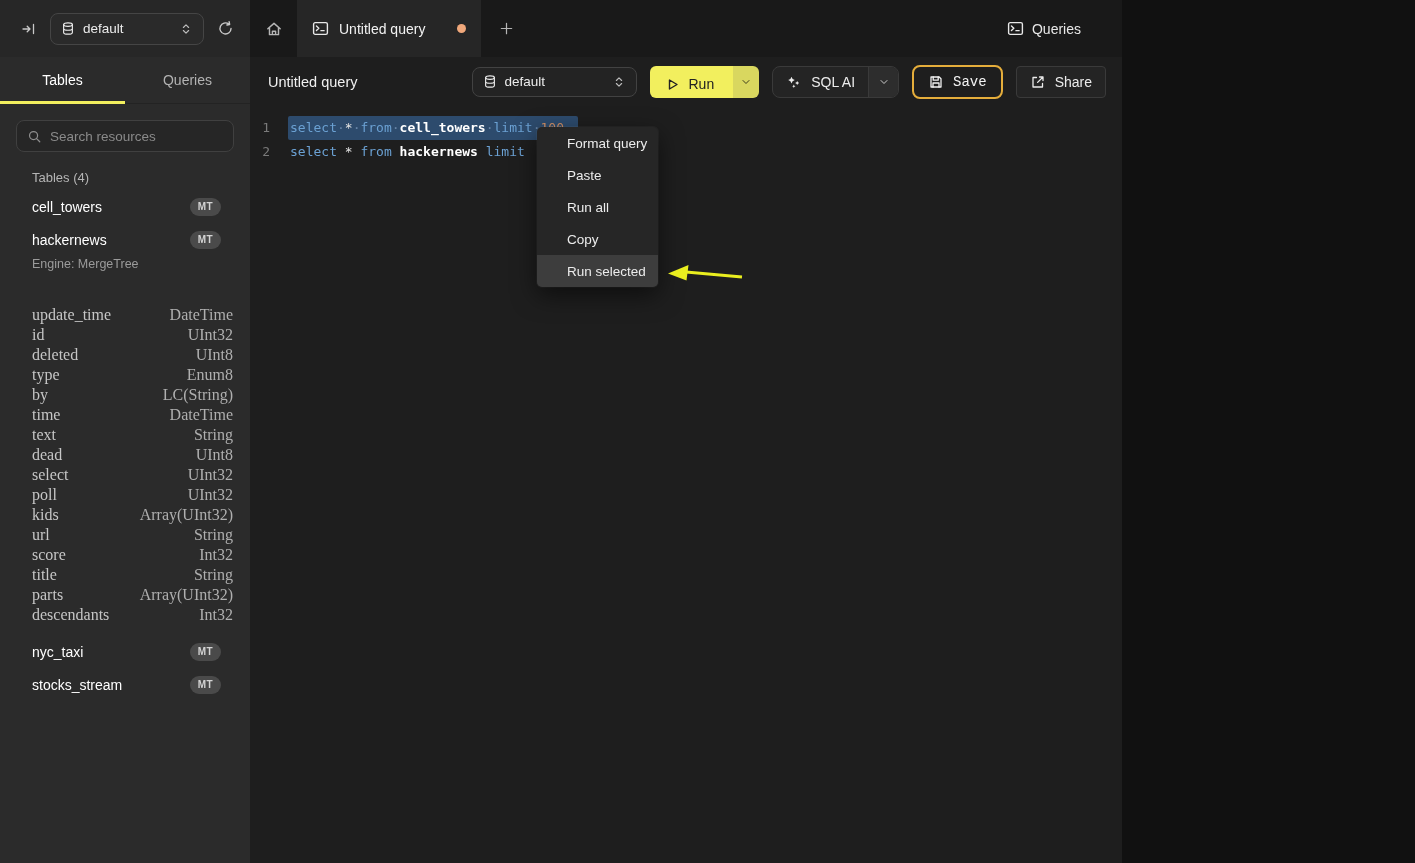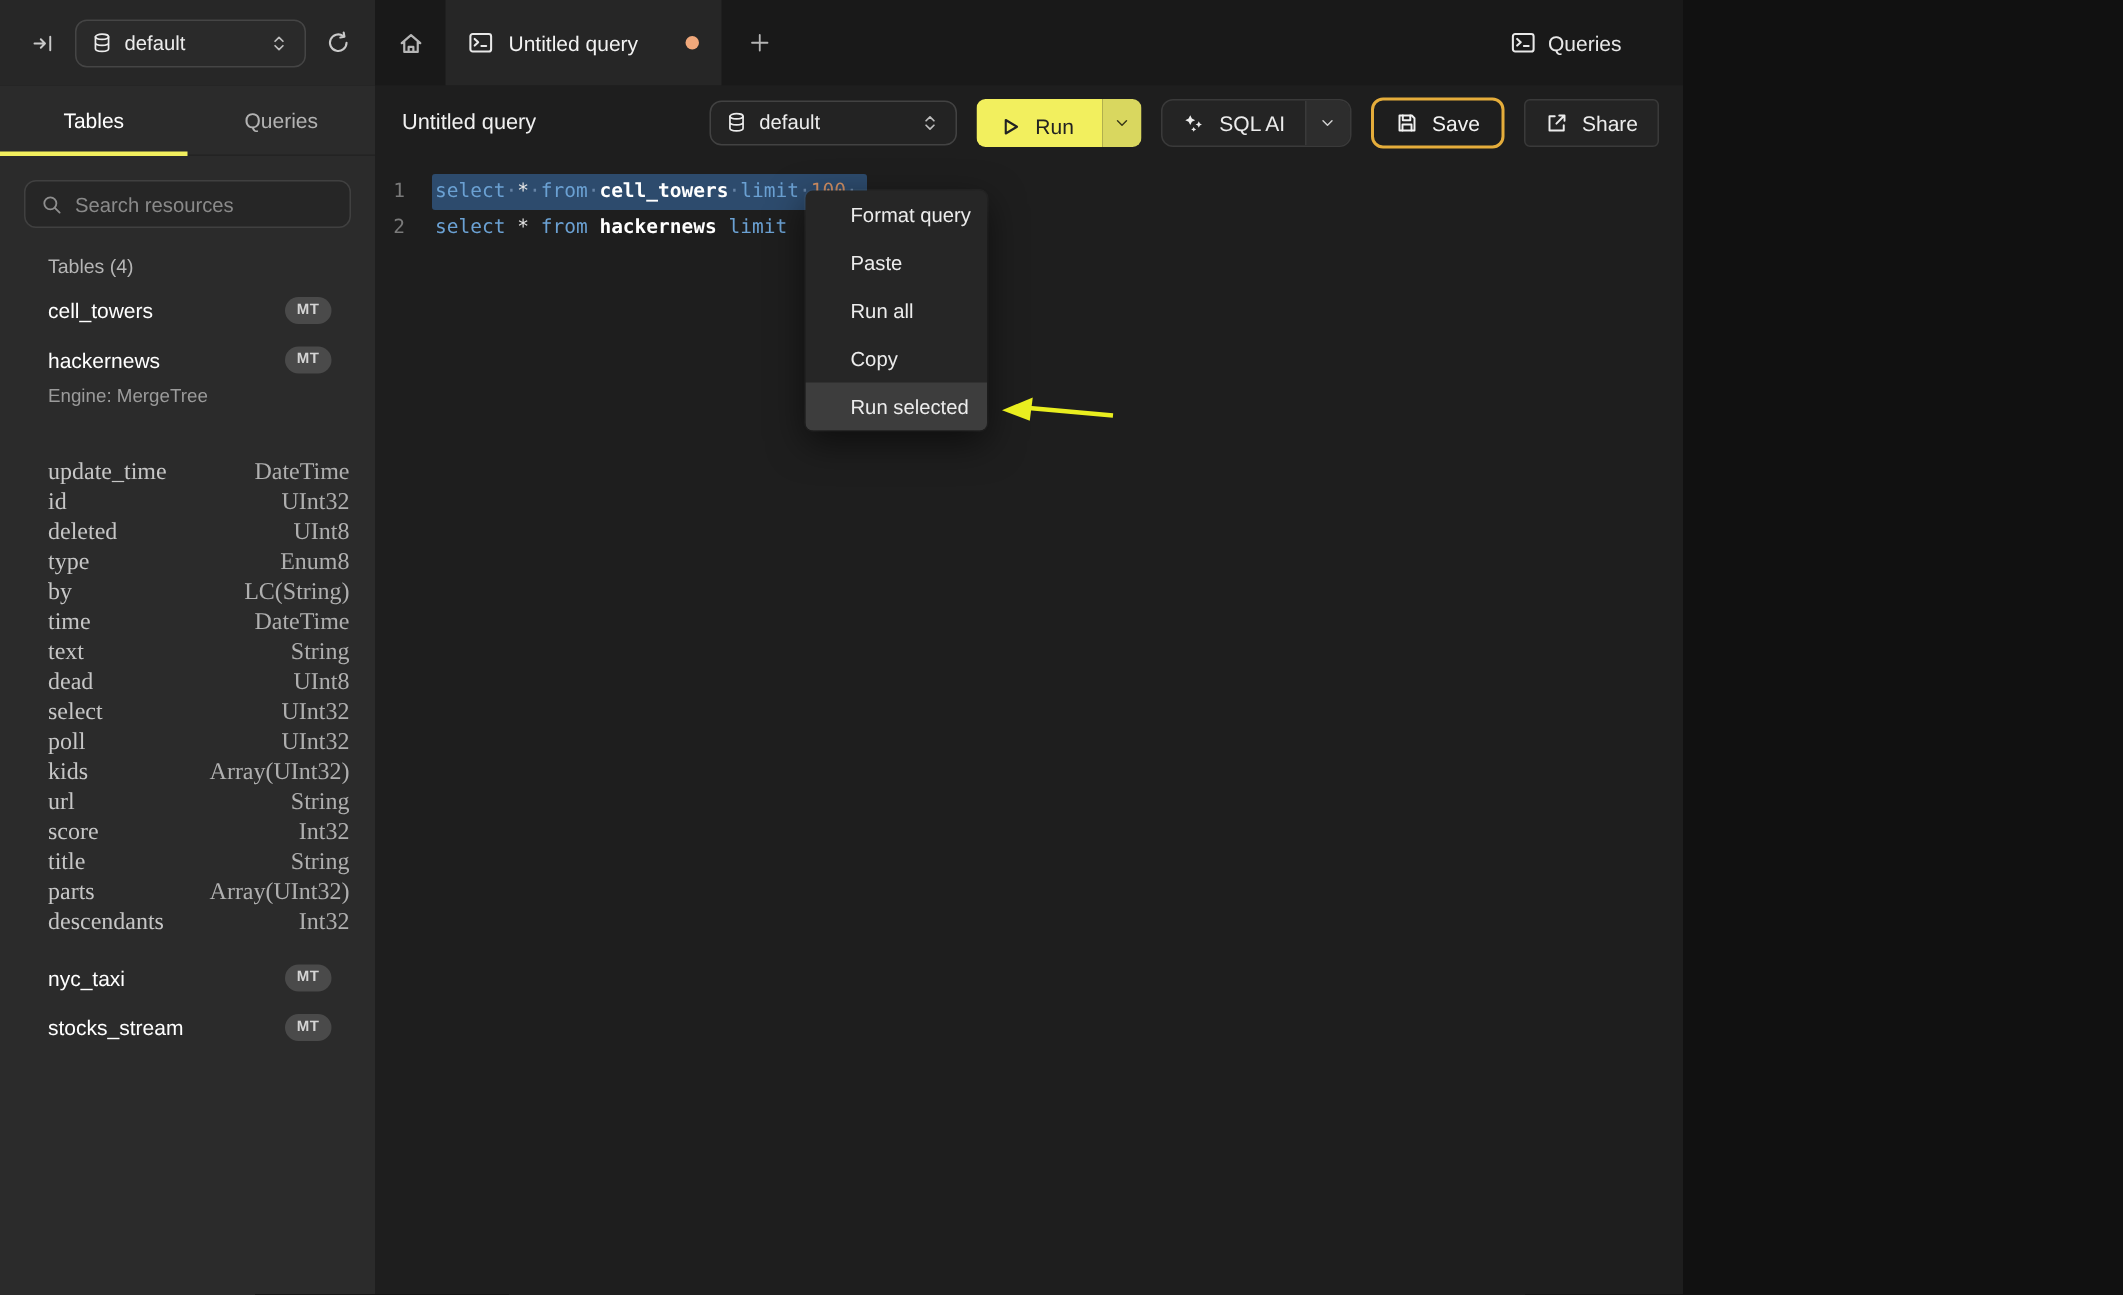--- a/index.html
+++ b/index.html
@@ -59,21 +59,21 @@
     display:flex; align-items:center; gap:8px; padding:0 10px; color:#ececec; font-size:13.5px; cursor:pointer; font-family:inherit; }
   .select-btn .caret { margin-left:auto; color:#bdbdbd; }
   .run-btn { height:32px; border:none; padding:0; border-radius:6px; overflow:hidden; display:flex; cursor:pointer; background:none; font-family:inherit; }
   .run-main { background:#f2ef5e; display:flex; align-items:center; gap:9px; padding:5px 19px 0 15px; color:#222; font-size:14px; font-weight:500; }
   .run-caret { width:26px; background:#d9d75f; display:flex; align-items:center; justify-content:center; color:#3a3a1a; }
   .pill-btn { height:32px; background:#242424; border:1px solid #3a3a3a; border-radius:8px; display:flex; align-items:center;
     overflow:hidden; cursor:pointer; padding:0; font-family:inherit; color:#ececec; }
   .sqlai-main { display:flex; align-items:center; gap:9px; padding:0 13px; font-size:14px; font-weight:500; }
   .sqlai-caret { align-self:stretch; width:30px; border-left:1px solid #3a3a3a; background:#2d2d2d; display:flex; align-items:center; justify-content:center; color:#cfcfcf; }
   .save-btn { height:34px; background:#1e1e1e; border:2px solid #e5ad3b; border-radius:8px; display:flex; align-items:center; gap:9px;
-    padding:0 14px; color:#f2f2f2; font-size:14px; font-weight:500; cursor:pointer; font-family:Liberation Sans, sans-serif; }
+    padding:0 14px; color:#f2f2f2; font-size:14px; font-weight:500; cursor:pointer; font-family:Liberation Mono, monospace; }
   .share-btn { height:32px; background:#242424; border:1px solid #3a3a3a; border-radius:4px; display:flex; align-items:center; gap:9px;
     padding:0 13px; color:#ececec; font-size:14px; font-weight:500; cursor:pointer; font-family:inherit; }
 
   
   .editor { padding-top:10px; font-family:"DejaVu Sans Mono",monospace; font-size:13px; }
   .code-line { display:flex; height:24px; line-height:24px; }
   .gutter { flex:none; width:20px; text-align:right; color:#7a7a7a; }
   .line-content { margin-left:20px; white-space:pre; color:#d8d8d8; }
   .code-line.sel .line-content { margin-left:18px; background:#2d4b6d; border-radius:2px; padding:0 6px 0 2px; }
   .tk-keyword { color:#6ba1d3; }

